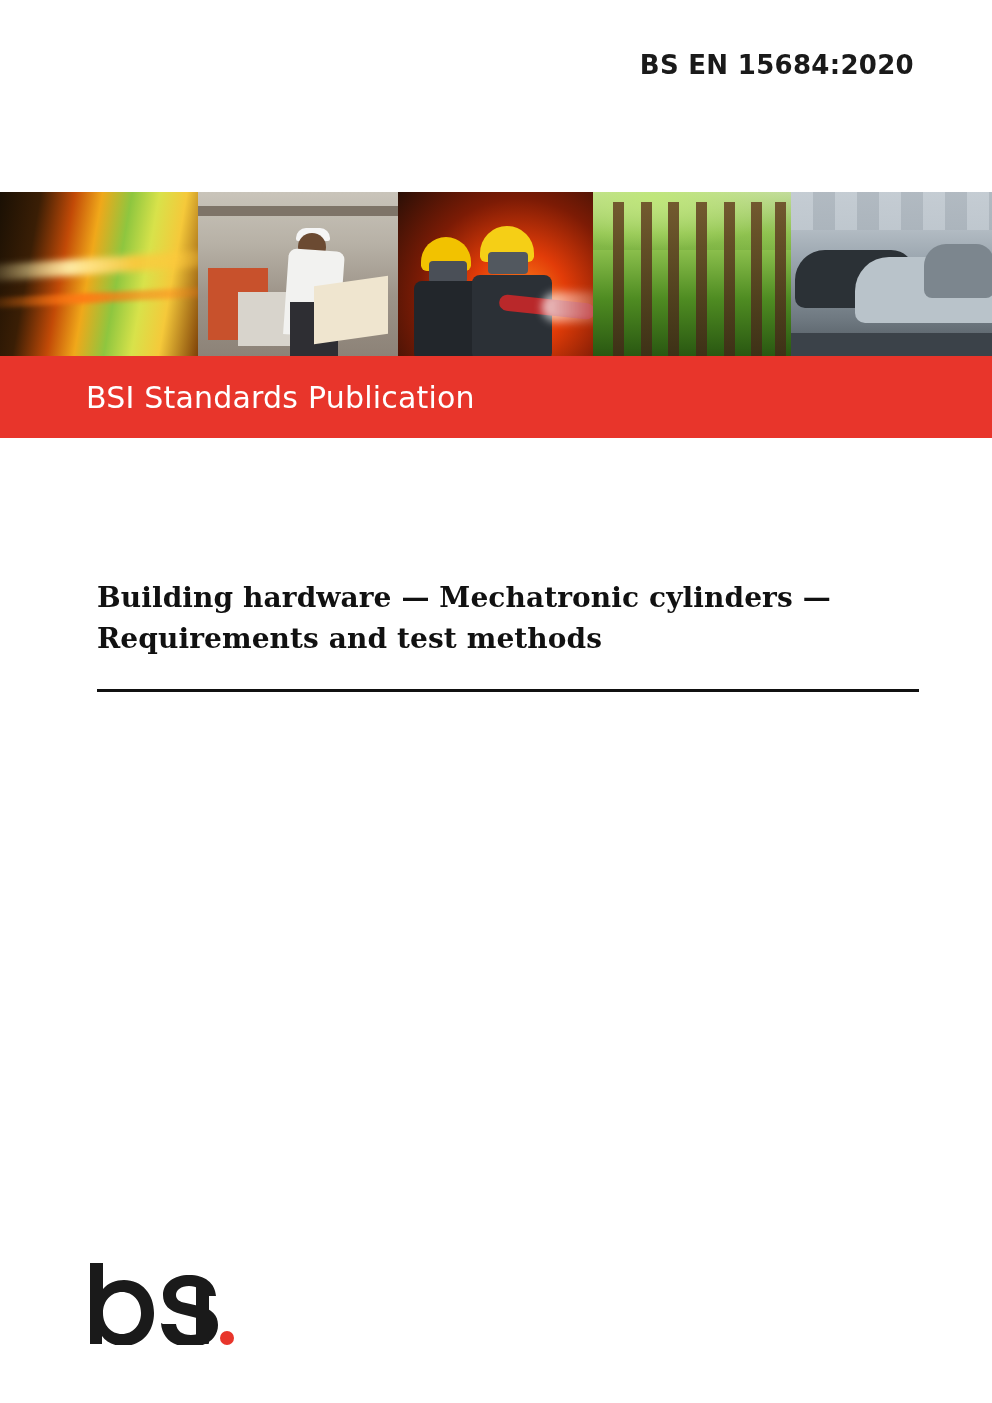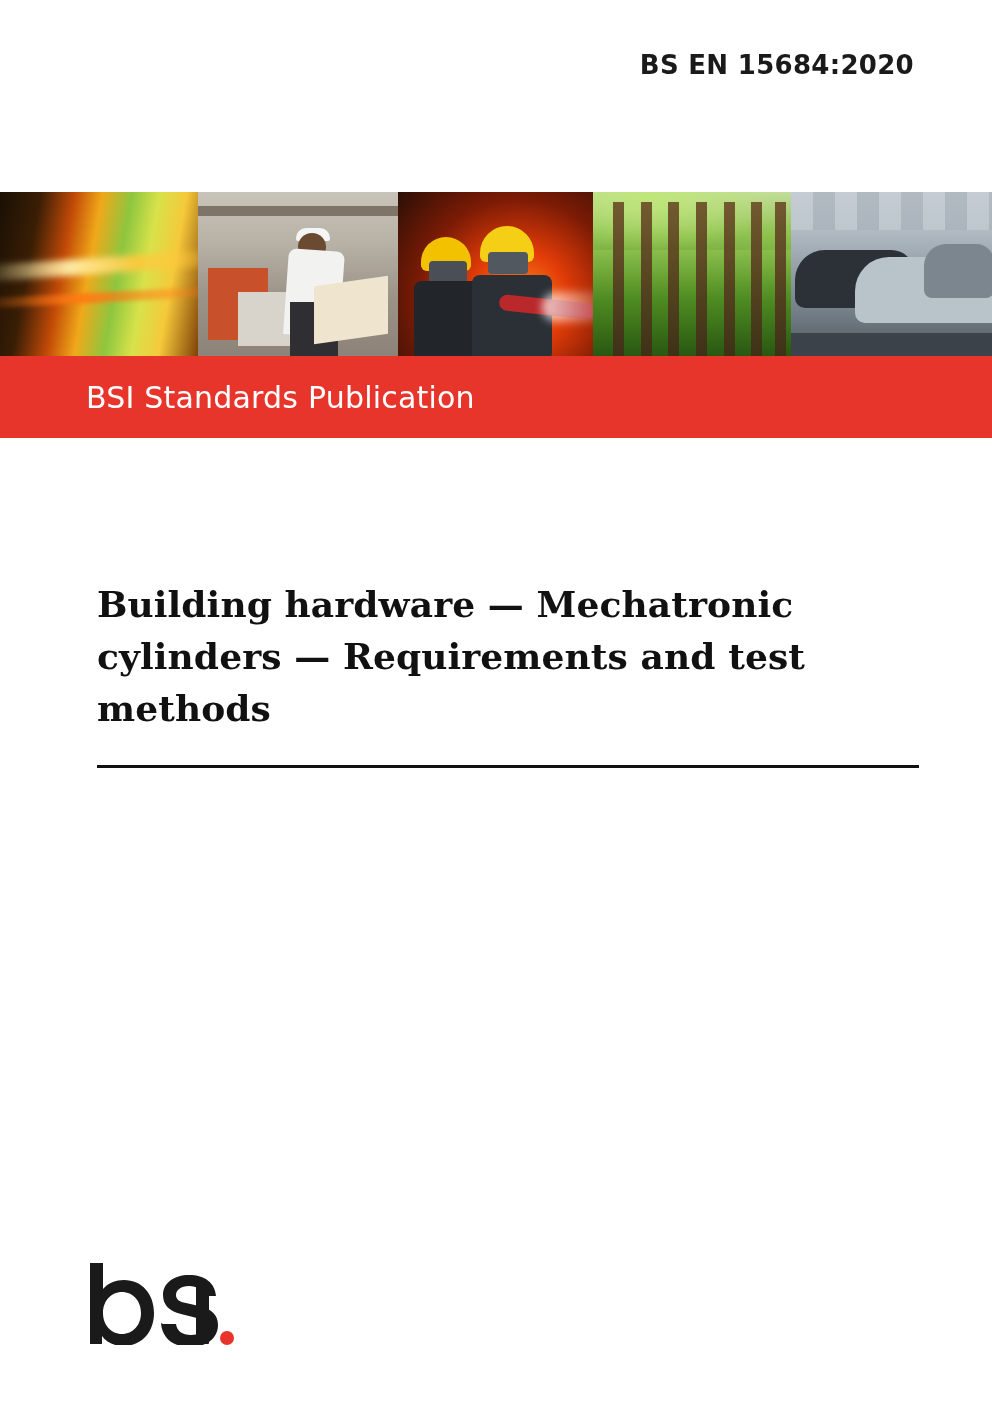--- a/index.html
+++ b/index.html
@@ -112,21 +112,21 @@
 
   
   .title-block {
     position: absolute;
     top: 578px;
     left: 97px;
     width: 822px;
   }
   .doc-title {
     font-family: "DejaVu Serif", serif;
-    font-size: 36px;
+    font-size: 28px;
     font-weight: 700;
     color: #111111;
     line-height: 1.45;
     letter-spacing: 0.1px;
     margin: 0;
   }
   .title-rule {
     margin-top: 30px;
     width: 822px;
     height: 3px;

